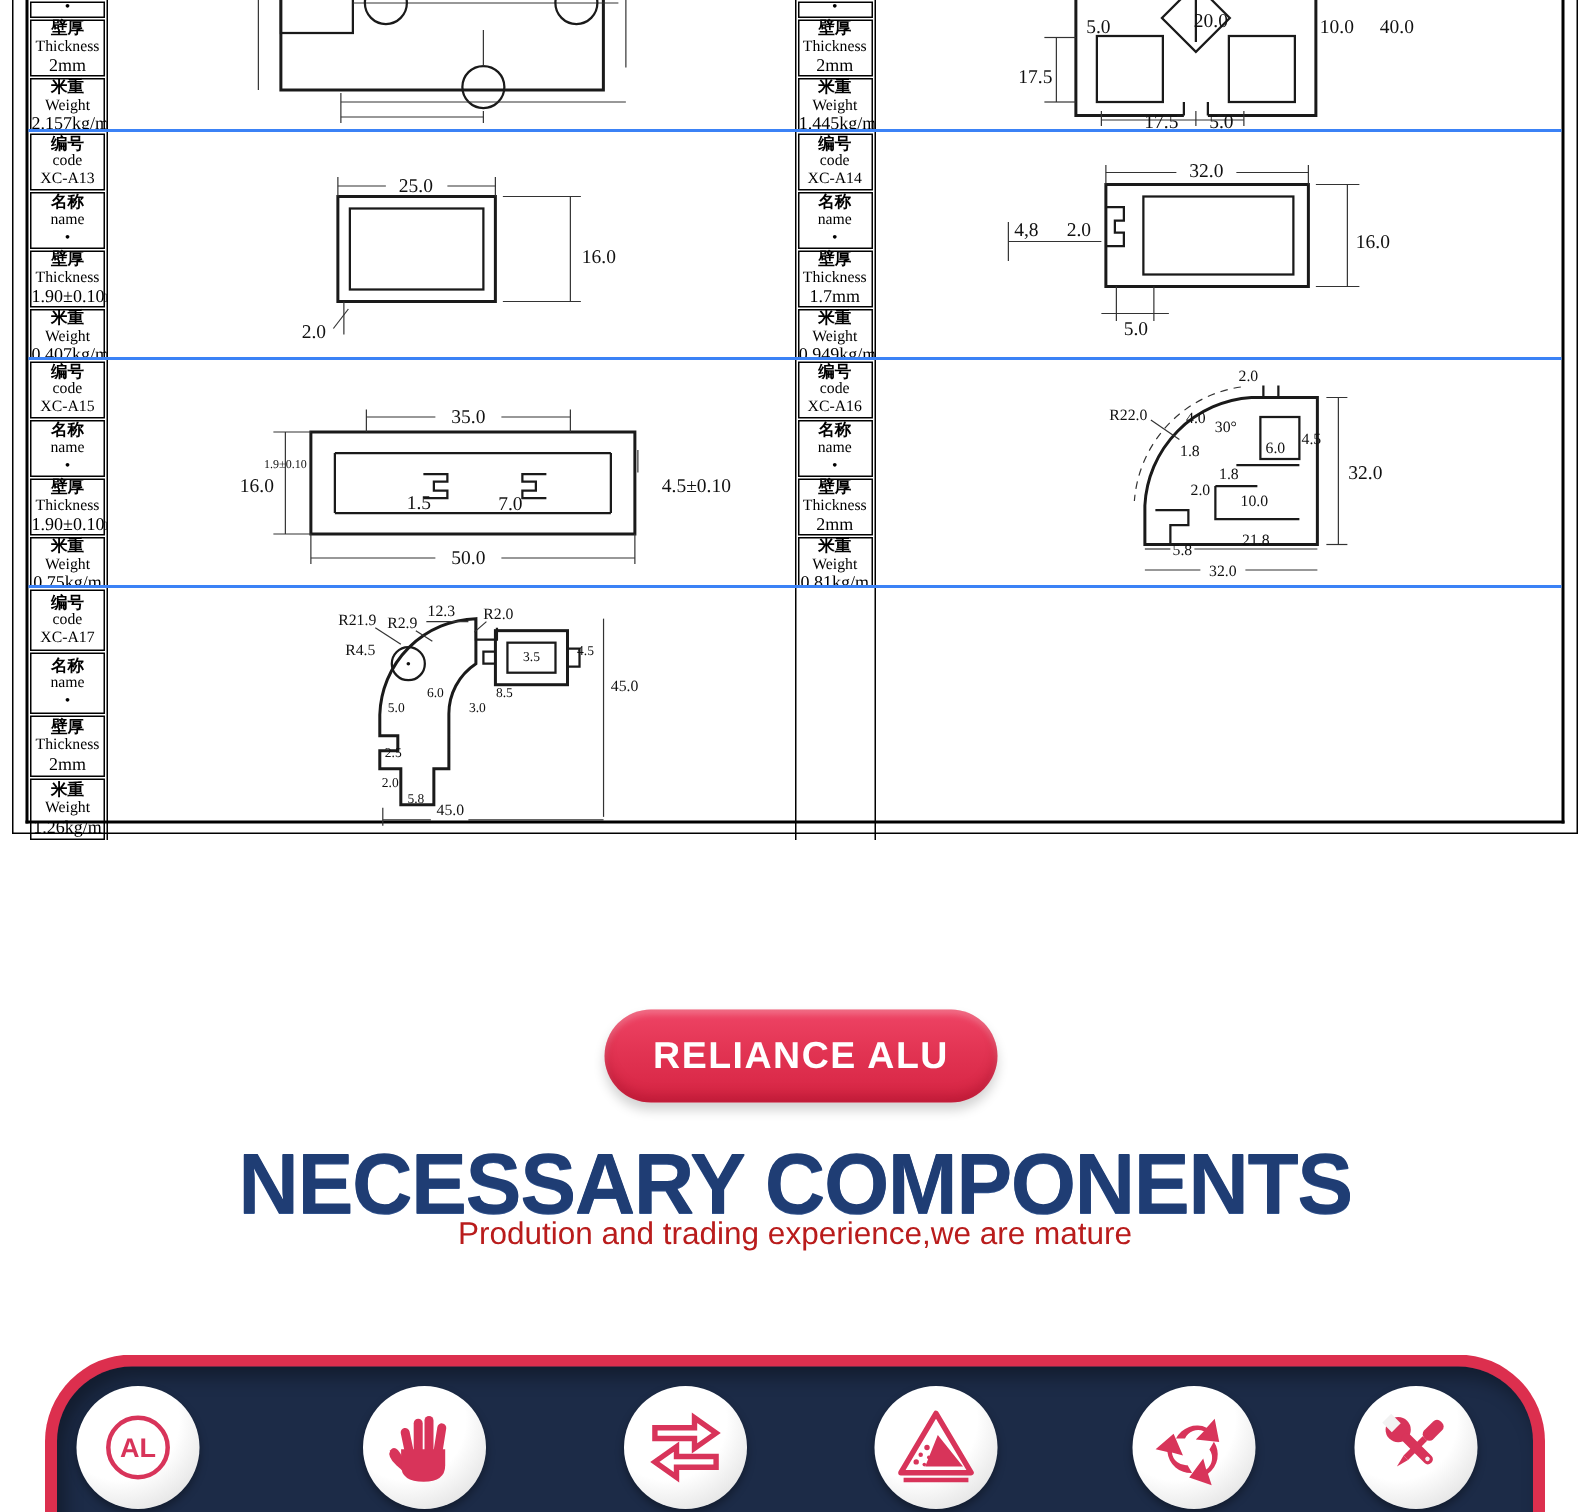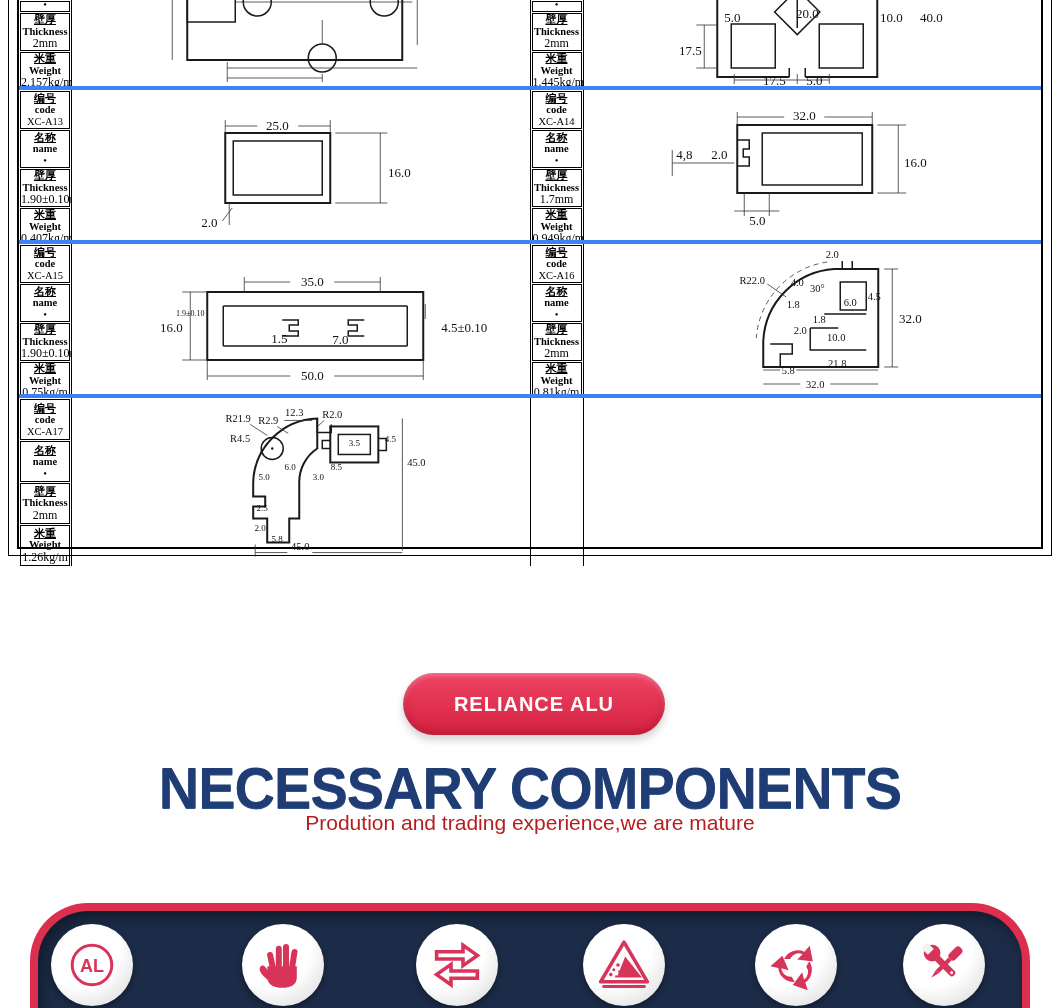--- a/index.html
+++ b/index.html
@@ -5,48 +5,48 @@
   html,body{margin:0;padding:0;}
   #page{position:relative;width:1060px;height:1008px;background:#ffffff;overflow:hidden;
         font-family:"Liberation Sans",sans-serif;}
 
   
   #spec-table{position:absolute;left:8px;top:0;width:1042px;height:555px;
     border-left:1px solid #000;border-right:1px solid #000;border-bottom:1px solid #000;}
   #spec-inner{position:absolute;left:8px;right:8px;top:0;bottom:6px;
     border:2px solid #000;border-top:none;display:flex;flex-direction:column;}
   .spec-row{display:flex;flex:none;}
-  .spec-row + .spec-row{border-top:4px solid #3b82f6;}
+  .spec-row + .spec-row{border-top:2px solid #3b82f6;}
   .row1{height:86px;} .row2{height:150px;} .row3{height:150px;} .row4{flex:1;}
   .label-col{width:52px;flex:none;display:flex;flex-direction:column;overflow:hidden;
     border-right:1.5px solid #000;}
   .label-col.second{border-left:1.5px solid #000;}
   .draw-col{flex:1;position:relative;overflow:hidden;}
   .draw-col svg{display:block;width:100%;height:100%;}
   .lb{border:1.5px solid #000;margin:1px 1px 0 1px;flex:none;
     text-align:center;font-family:"Liberation Serif",serif;color:#000;
     display:flex;flex-direction:column;justify-content:center;line-height:1.12;}
-  .lb .zh{font-size:11px;font-weight:bold;text-decoration:underline;}
-  .lb .en{font-size:10.5px;font-weight:bold;}
+  .lb .zh{font-size:11px;font-weight:bold;}
+  .lb .en{font-size:10.5px;}
   .lb .val{font-size:12px;}
   .lb .val.big{font-size:10.5px;}
   .h38{height:36px;} .h40{height:39px;} .h10{height:9px;justify-content:flex-end;}
 
   .pl{stroke:#1a1a1a;stroke-width:1.5;fill:none;}
   .pl2{stroke:#1a1a1a;stroke-width:2;fill:none;}
   .dl{stroke:#333;stroke-width:0.8;fill:none;}
   .dim{font-family:"Liberation Serif",serif;font-size:13px;fill:#111;text-anchor:middle;}
   .dim-md{font-size:10.5px;} .dim-sm{font-size:9px;} .dim-xs{font-size:8px;}
 
   
   #brand-badge{position:absolute;left:403px;top:673px;width:262px;height:62px;
     border-radius:31px;background:linear-gradient(180deg,#ef4465 0%,#e23453 45%,#d62443 100%);
     box-shadow:0 5px 8px rgba(0,0,0,0.18), inset 0 -5px 8px rgba(130,0,25,0.28), inset 0 3px 4px rgba(255,255,255,0.25);
     display:flex;align-items:center;justify-content:center;}
-  #brand-badge span{color:#fff;font-weight:bold;font-size:20px;letter-spacing:1px;}
+  #brand-badge span{color:#fff;font-weight:bold;font-size:25px;letter-spacing:1px;}
   #main-heading{position:absolute;left:0;top:756px;width:100%;text-align:center;
     font-weight:bold;font-size:56px;letter-spacing:-1px;color:#1f3d74;
     text-shadow:0 1px 0 #31538d;white-space:nowrap;
     transform:scaleY(1.02);}
   #sub-heading{position:absolute;left:0;top:812px;width:100%;text-align:center;
     font-size:21px;line-height:1.0;color:#b91c1c;}
   #sub-heading div{margin-bottom:2px;}
 
   
   #footer-band{position:absolute;left:30px;top:903px;width:1000px;height:140px;

